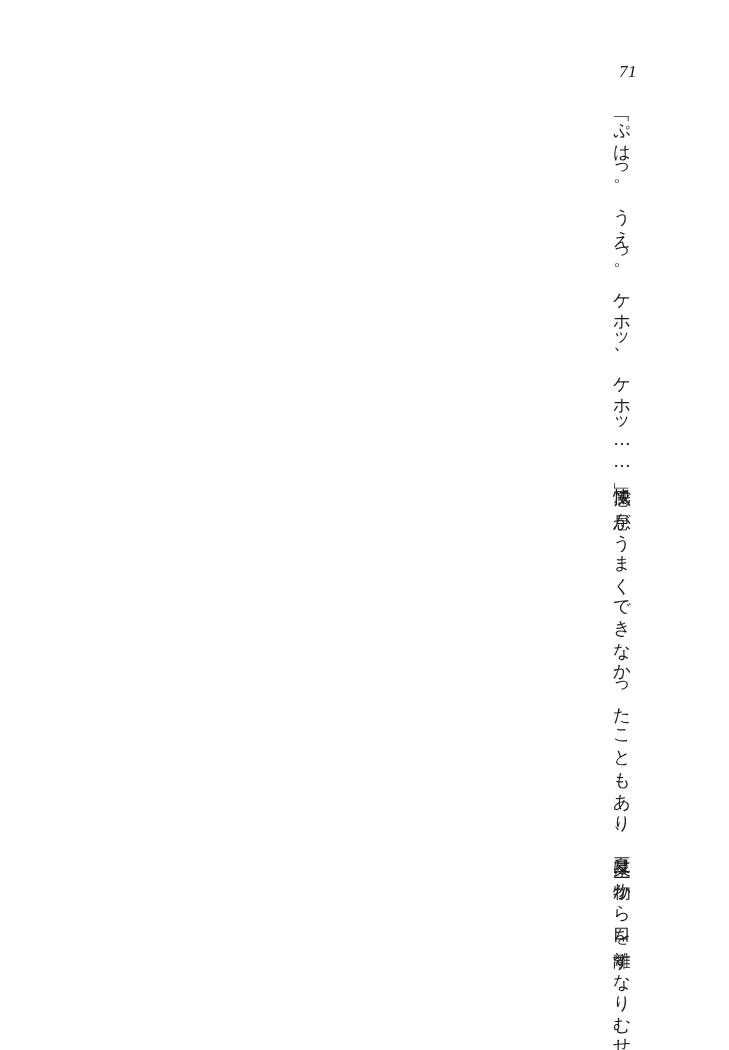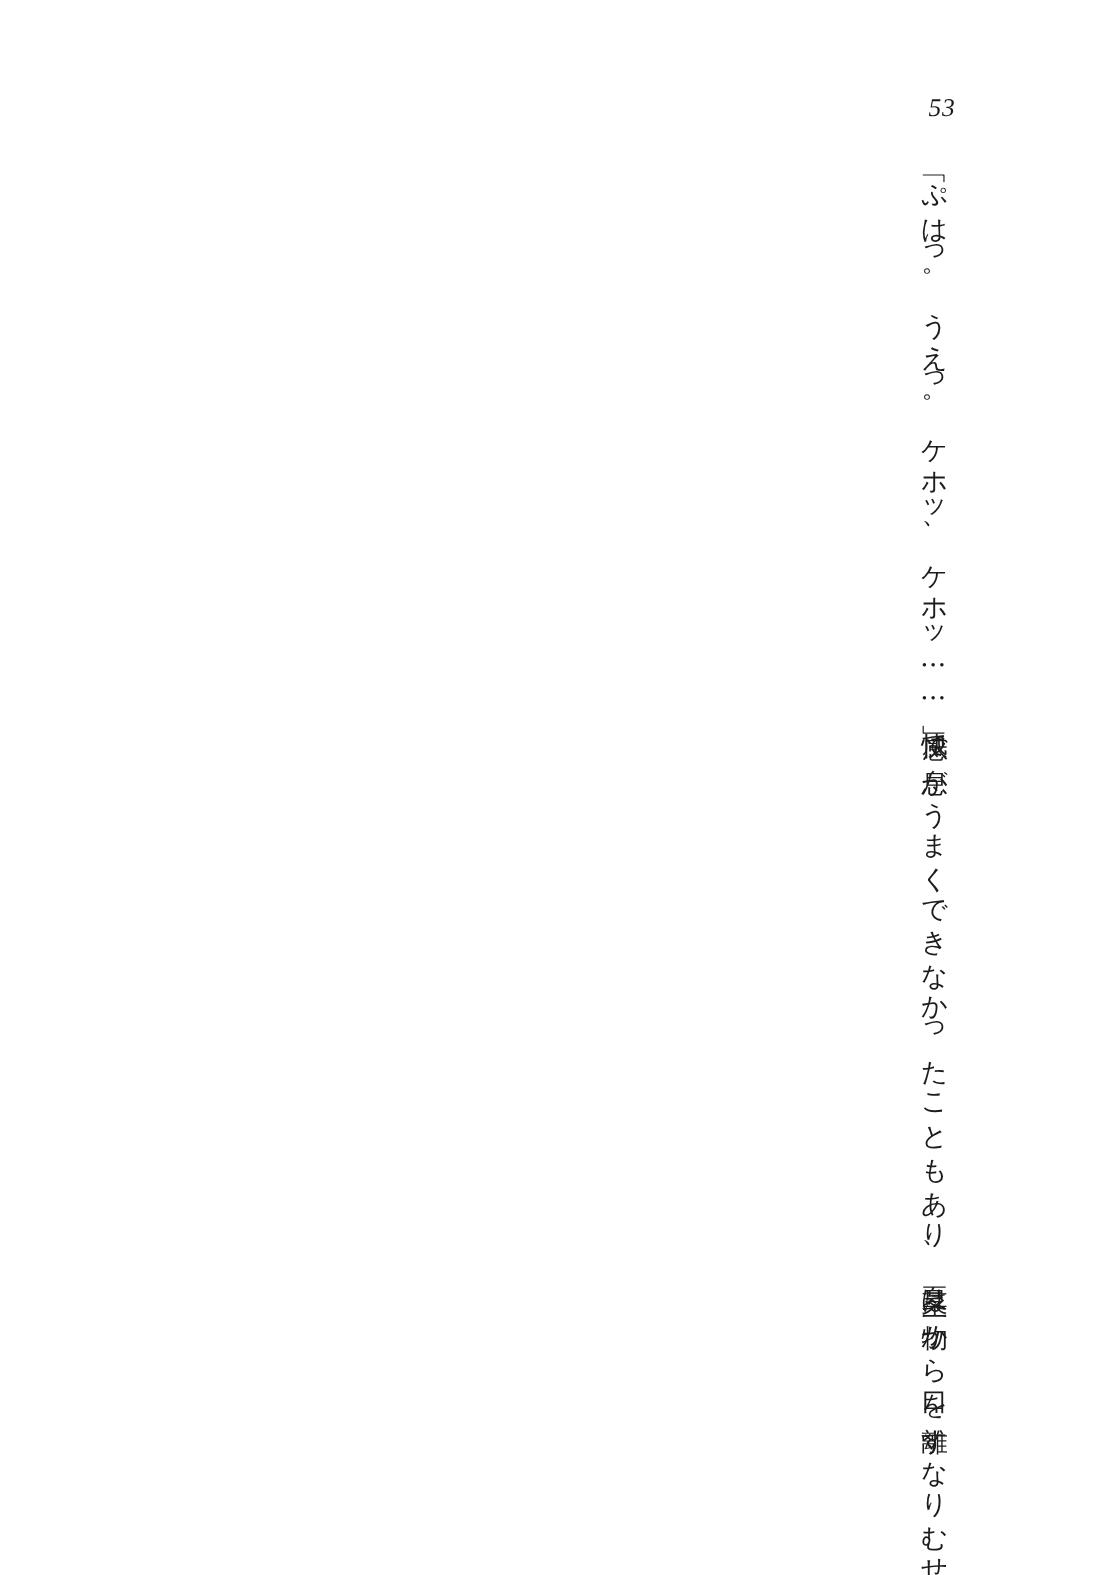--- a/index.html
+++ b/index.html
@@ -53,21 +53,21 @@
     white-space: nowrap;
     font-family: "DejaVu Serif", "Liberation Serif", serif;
     color: #1c1c1c;
   }
 </style>
 </head>
 <body>
 
 <div id="page">
 
-  <div id="page-number">53</div>
+  <div id="page-number">71</div>
 
   <div id="text-block">
     <div class="line">「ぷはっ。うえっ。ケホッ、ケホッ……」</div>
     <div class="line">快感で息がうまくできなかったこともあり、夏菜は一物から口を離すなりむせかえ</div>
 
   </div>
 
 </div>
 
 </body></html>

